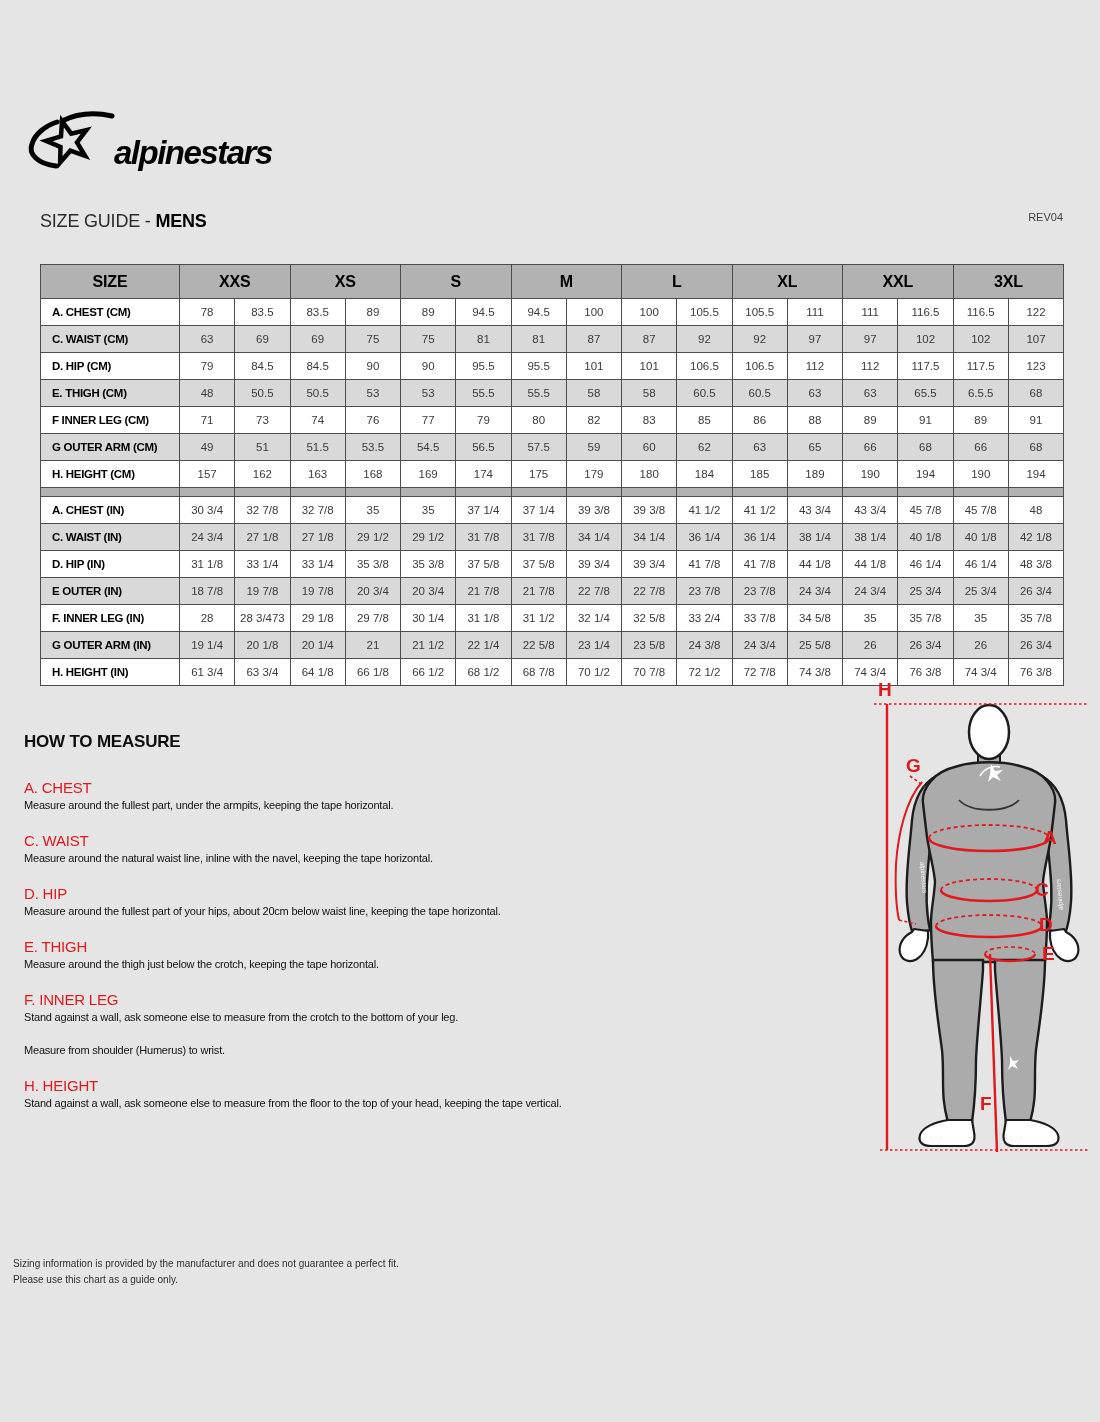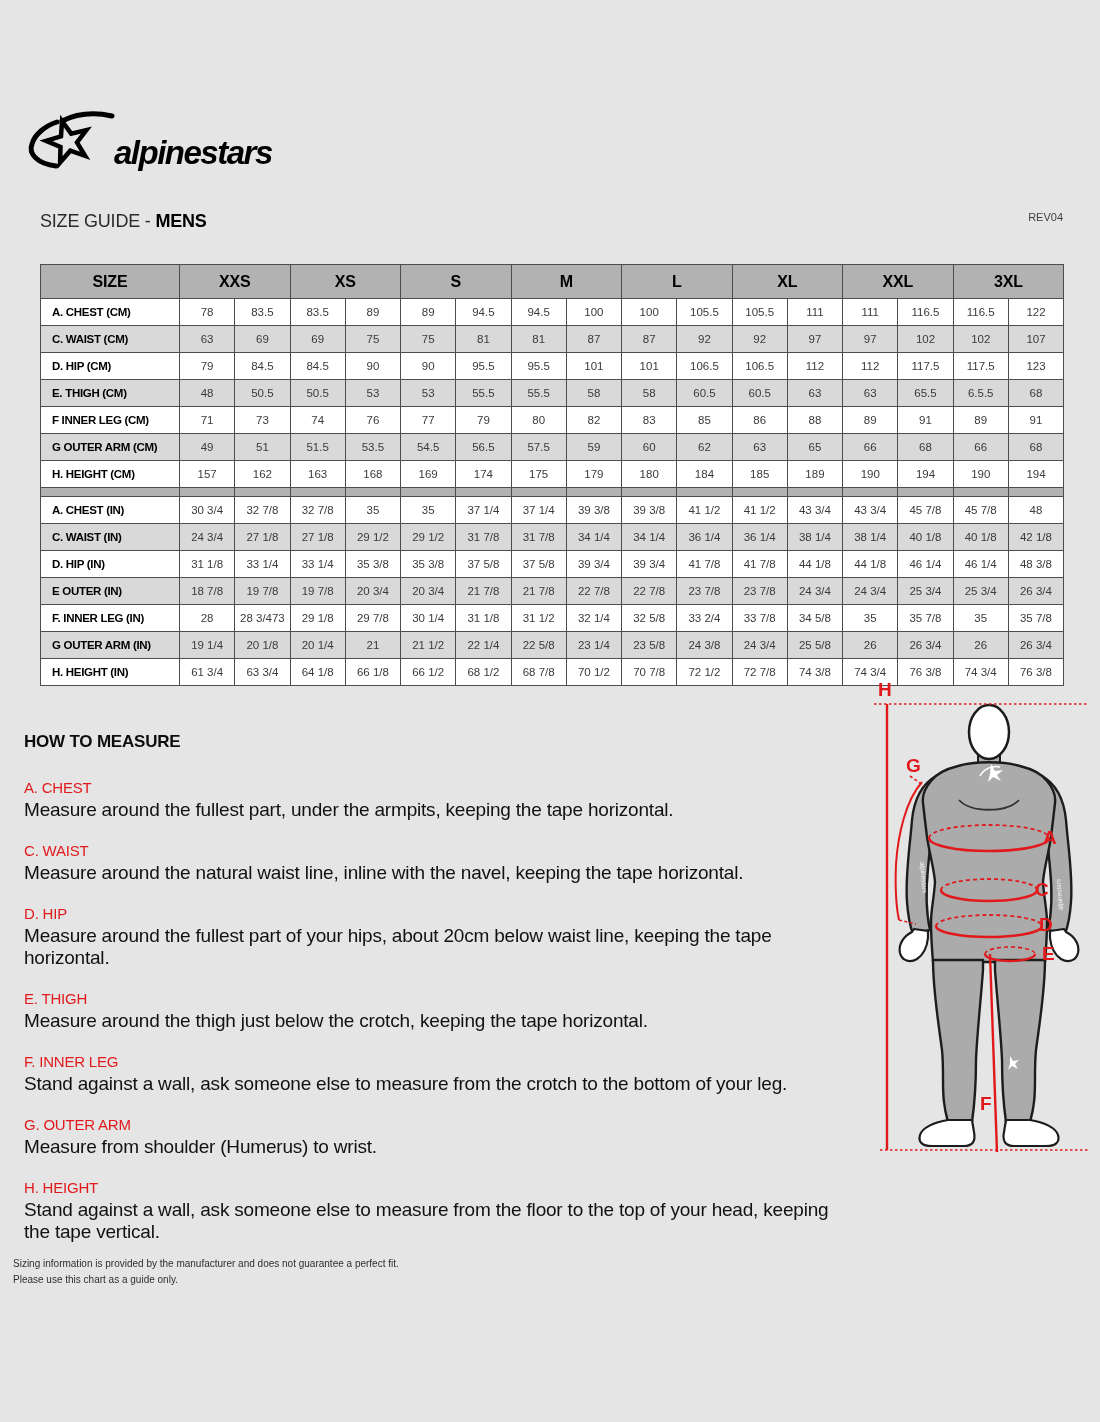--- a/index.html
+++ b/index.html
@@ -23,21 +23,21 @@
   tr.data-row td{height:24px;font-size:11.5px;color:#3a3a3a;text-align:center;background:#fff;}
   tr.data-row td.row-label{text-align:left;padding-left:11px;font-weight:bold;color:#000;
                font-size:11.5px;letter-spacing:-0.3px;}
   tr.alt td{background:#d9d9d9 !important;}
   tr.sep-row td{height:8px;background:#b2b2b2;padding:0;}
   
   .how-to{position:absolute;left:24px;top:696px;width:810px;margin-top:36px;}
   .how-to h2{font-size:17px;font-weight:bold;color:#0d0d0d;margin:0 0 27px 0;letter-spacing:-0.2px;}
   .measure-item{margin:0 0 21px 0;}
   .measure-item h3{font-size:15px;font-weight:normal;margin:0 0 3px 0;letter-spacing:-0.2px;}
-  .measure-item p{font-size:19px;color:#111;margin:0;letter-spacing:-0.2px;}
+  .measure-item p{font-size:11px;color:#111;margin:0;letter-spacing:-0.2px;}
   
   .figure{position:absolute;left:858px;top:674px;width:240px;height:524px;}
   
   .footer{position:absolute;left:13px;top:1256px;font-size:10px;color:#2e2e2e;line-height:16px;}
 </style>
 </head>
 <body>
 
 <div class="page">
 
@@ -398,21 +398,20 @@
         </div>
         <div class="measure-item">
           <h3 style="color: rgb(226, 25, 28);">E. THIGH</h3>
           <p>Measure around the thigh just below the crotch, keeping the tape horizontal.</p>
         </div>
         <div class="measure-item">
           <h3 style="color: rgb(226, 25, 28);">F. INNER LEG</h3>
           <p>Stand against a wall, ask someone else to measure from the crotch to the bottom of your leg.</p>
         </div>
         <div class="measure-item">
-          <h3 style="color: rgb(226, 25, 28);">G. OUTER ARM</h3>
           <p>Measure from shoulder (Humerus) to wrist.</p>
         </div>
         <div class="measure-item">
           <h3 style="color: rgb(226, 25, 28);">H. HEIGHT</h3>
           <p>Stand against a wall, ask someone else to measure from the floor to the top of your head, keeping the tape vertical.</p>
         </div>
       </div>
   </div>
 
   <div class="figure">

